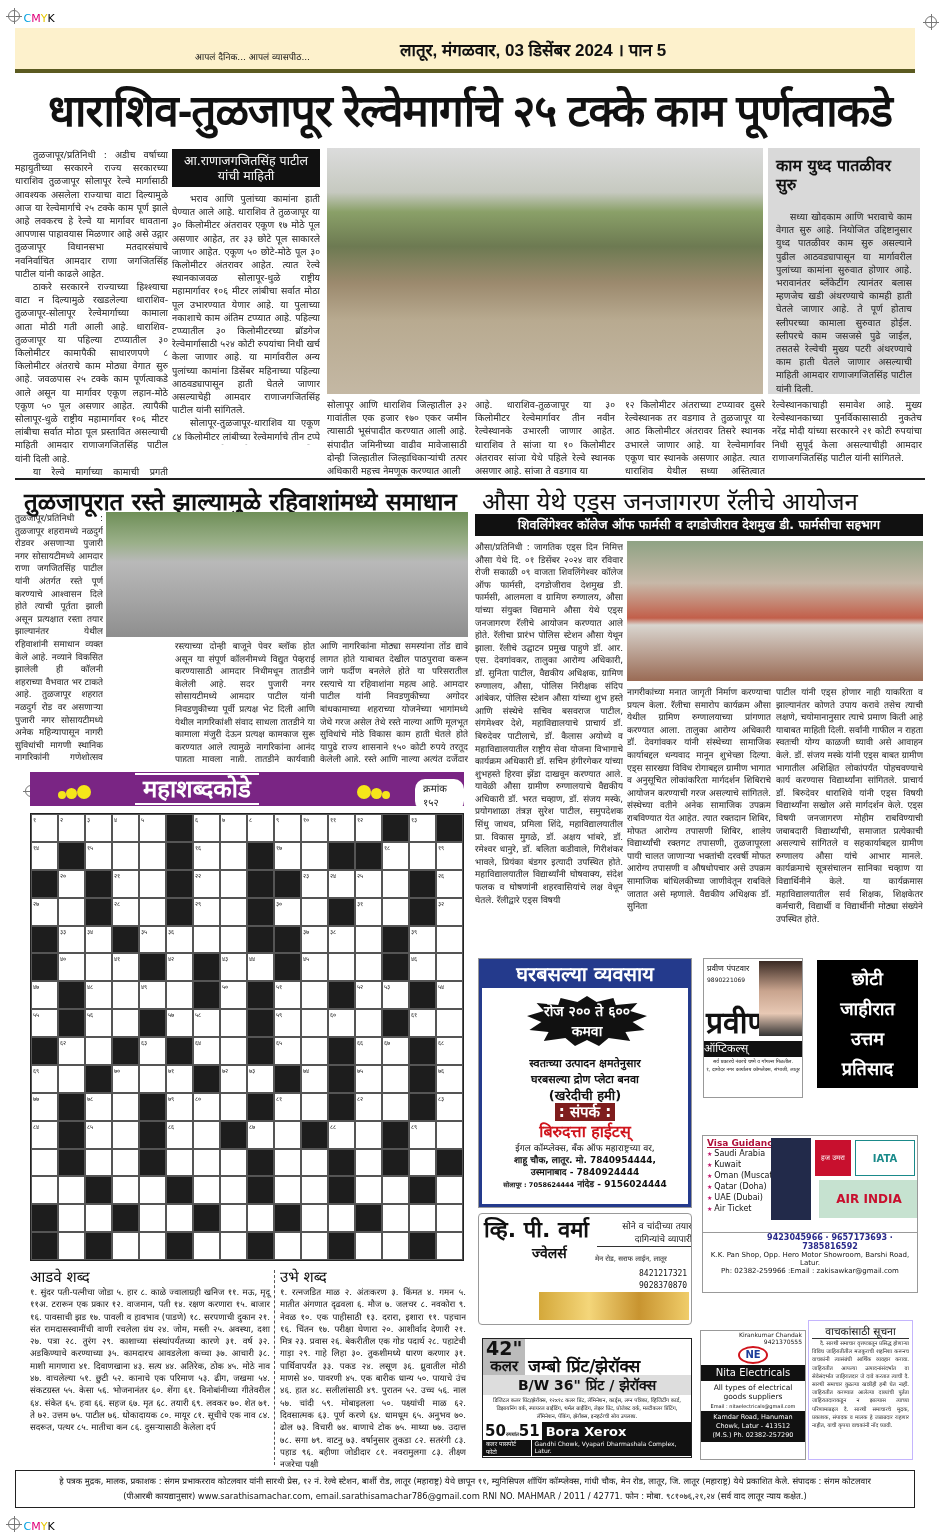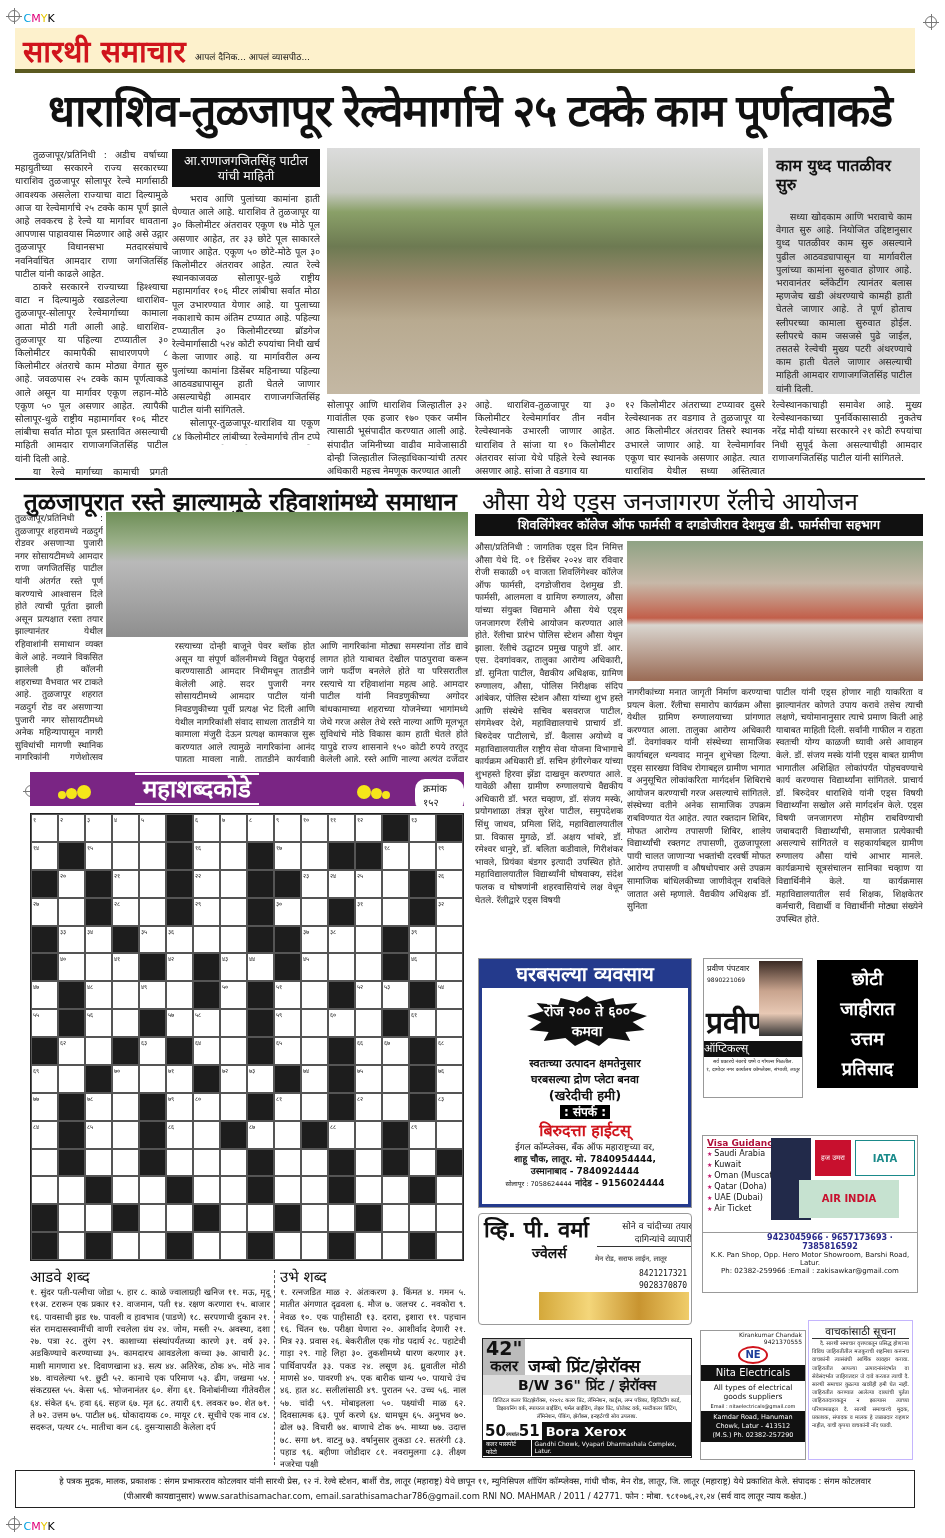--- a/index.html
+++ b/index.html
@@ -45,22 +45,22 @@
 
 
 <div class="abs reg" style="left:8px;top:10px">
   <span class="cross"></span>
   <span class="c">C</span><span class="m">M</span><span class="y">Y</span><span class="k">K</span>
 </div>
 <span class="abs cross" style="left:925px;top:13px"></span>
 
 
 <div class="abs masthead">
-  <div class="logo">सारथी समाचार</div>
   <div class="tagline">आपलं दैनिक... आपलं व्यासपीठ...</div>
+  <div class="dateline">लातूर, मंगळवार, 03 डिसेंबर 2024 । पान 5</div>
 </div>
 
 
 <div class="abs headline">धाराशिव-तुळजापूर रेल्वेमार्गाचे २५ टक्के काम पूर्णत्वाकडे</div>
 
 
 <div class="abs col" style="left:15px;top:148px;width:153px;height:332px">
   <p>तुळजापूर/प्रतिनिधी : अडीच वर्षाच्या महायुतीच्या सरकारने राज्य सरकारच्या धाराशिव तुळजापूर सोलापूर रेल्वे मार्गासाठी आवश्यक असलेला राज्याचा वाटा दिल्यामुळे आज या रेल्वेमार्गाचे २५ टक्के काम पूर्ण झाले आहे लवकरच हे रेल्वे या मार्गावर धावताना आपणास पाहावयास मिळणार आहे असे उद्गार तुळजापूर विधानसभा मतदारसंघाचे नवनिर्वाचित आमदार राणा जगजितसिंह पाटील यांनी काढले आहेत.</p>
   <p>ठाकरे सरकारने राज्याच्या हिश्श्याचा वाटा न दिल्यामुळे रखडलेल्या धाराशिव-तुळजापूर-सोलापूर रेल्वेमार्गाच्या कामाला आता मोठी गती आली आहे. धाराशिव-तुळजापूर या पहिल्या टप्प्यातील ३० किलोमीटर कामापैकी साधारणपणे ८ किलोमीटर अंतराचे काम मोठ्या वेगात सुरु आहे. जवळपास २५ टक्के काम पूर्णत्वाकडे आले असून या मार्गावर एकूण लहान-मोठे एकूण ५० पूल असणार आहेत. त्यापैकी सोलापूर-धुळे राष्ट्रीय महामार्गावर १०६ मीटर लांबीचा सर्वात मोठा पूल प्रस्तावित असल्याची माहिती आमदार राणाजगजितसिंह पाटील यांनी दिली आहे.</p>
   <p>या रेल्वे मार्गाच्या कामाची प्रगती सांगताना आमदार पाटील यांनी खोदकाम,</p>
@@ -385,26 +385,26 @@
 
 
 <div class="abs ad" style="left:478px;top:958px;width:214px;height:250px;background:#243a8c;padding:3px">
   <div style="color:#fff;font-size:20px;font-weight:bold;text-align:center;line-height:24px;font-family:'DejaVu Serif',serif">घरबसल्या व्यवसाय</div>
   <div style="background:#fff;height:216px;margin-top:2px;position:relative;text-align:center">
     <div style="position:absolute;left:45px;top:8px;width:120px;height:50px;background:#111;color:#fff;font-size:14px;font-weight:bold;line-height:20px;padding-top:5px;clip-path:polygon(50% 0,58% 12%,72% 4%,74% 18%,92% 14%,86% 30%,100% 40%,88% 52%,98% 68%,82% 72%,86% 90%,68% 84%,60% 100%,50% 88%,40% 100%,32% 84%,14% 90%,18% 72%,2% 68%,12% 52%,0 40%,14% 30%,8% 14%,26% 18%,28% 4%,42% 12%)">रोज २०० ते ६०० कमवा</div>
     <div style="position:absolute;left:0;right:0;top:68px;font-size:11px;font-weight:bold;line-height:16px">
       <div>स्वतःच्या उत्पादन क्षमतेनुसार</div>
       <div>घरबसल्या द्रोण प्लेटा बनवा</div>
       <div style="font-size:13px">(खरेदीची हमी)</div>
-      <span style="background:#000000;color:#fff;font-size:12px;padding:0 4px">: संपर्क :</span>
+      <span style="background:#7f1d1d;color:#fff;font-size:15px;padding:0 4px">: संपर्क :</span>
       <div style="color:#d0141c;font-size:16px;line-height:20px">बिरुदत्ता हाईटस्</div>
       <div style="font-size:9px;line-height:12px;font-weight:normal">ईगल कॉम्प्लेक्स, बँक ऑफ महाराष्ट्रच्या वर,</div>
       <div style="font-size:9px;line-height:12px">शाहू चौक, लातूर. मो. 7840954444,</div>
       <div style="font-size:9px;line-height:12px">उस्मानाबाद - 7840924444</div>
-      <div style="font-size:9px;line-height:12px"><span style="font-size:6.5px;font-weight:normal">सोलापूर : 7058624444</span> <span>नांदेड - 9156024444</span></div>
+      <div style="font-size:9px;line-height:12px"><span style="font-size:6.5px;font-weight:bold">सोलापूर : 7058624444</span> <span>नांदेड - 9156024444</span></div>
     </div>
   </div>
 </div>
 
 
 <div class="abs ad" style="left:703px;top:958px;width:100px;height:140px;background:#fff">
   <div style="font-size:8px;padding:3px">प्रवीण पंपटवार</div>
   <div style="font-size:6px;padding:0 3px">9890221069</div>
   <div class="abs" style="left:55px;top:2px;width:45px;height:75px;background:linear-gradient(180deg,#3a2a24,#c9a48e 40%,#e7c8b4 70%,#333)"></div>
   <div style="font-size:30px;font-weight:bold;line-height:36px;margin-top:22px;padding-left:2px">प्रवीण</div>
@@ -428,21 +428,21 @@
       <div><span style="color: rgb(192, 19, 106); font-size: 6px;">★ </span>Saudi Arabia</div>
       <div><span style="color: rgb(192, 19, 106); font-size: 6px;">★ </span>Kuwait</div>
       <div><span style="color: rgb(192, 19, 106); font-size: 6px;">★ </span>Oman (Muscat)</div>
       <div><span style="color: rgb(192, 19, 106); font-size: 6px;">★ </span>Qatar (Doha)</div>
       <div><span style="color: rgb(192, 19, 106); font-size: 6px;">★ </span>UAE (Dubai)</div>
       <div><span style="color: rgb(192, 19, 106); font-size: 6px;">★ </span>Air Ticket</div>
     </div>
   <div class="abs" style="left:68px;top:2px;width:40px;height:82px;background:#222a4a"></div>
   <div class="abs" style="left:112px;top:4px;width:36px;height:36px;background:#c8102e;color:#fff;font-size:7px;text-align:center;line-height:36px">हज उमरा</div>
   <div class="abs" style="left:152px;top:4px;width:60px;height:36px;background:#fff;border:1px solid #1a8a8a;color:#1a8a8a;font-size:10px;font-weight:bold;text-align:center;line-height:36px">IATA</div>
-  <div class="abs" style="left:96px;top:44px;width:100px;height:38px;background:#c6e2d0;color:#c8102e;font-size:10px;font-weight:bold;text-align:center;line-height:38px">AIR INDIA</div>
+  <div class="abs" style="left:116px;top:44px;width:100px;height:38px;background:#c6e2d0;color:#c8102e;font-size:12px;font-weight:bold;text-align:center;line-height:38px">AIR INDIA</div>
 </div>
 <div class="abs" style="left:702px;top:1233px;width:216px;height:60px;background:#fff;border:1px solid #999;border-top:none;text-align:center">
   <div style="color:#2a2a8a;font-size:8px;font-weight:bold;padding-left:40px">9423045966 · 9657173693 · 7385816592</div>
   <div style="font-size:7px">K.K. Pan Shop, Opp. Hero Motor Showroom, Barshi Road, Latur.</div>
   <div style="font-size:7px">Ph: 02382-259966 :Email : zakisawkar@gmail.com</div>
 </div>
 
 
 <div class="abs ad" style="left:478px;top:1213px;width:214px;height:112px;background:#fff;border-radius:4px;padding:3px 5px">
   <div style="font-size:22px;font-weight:bold;line-height:26px">व्हि. पी. वर्मा</div>

